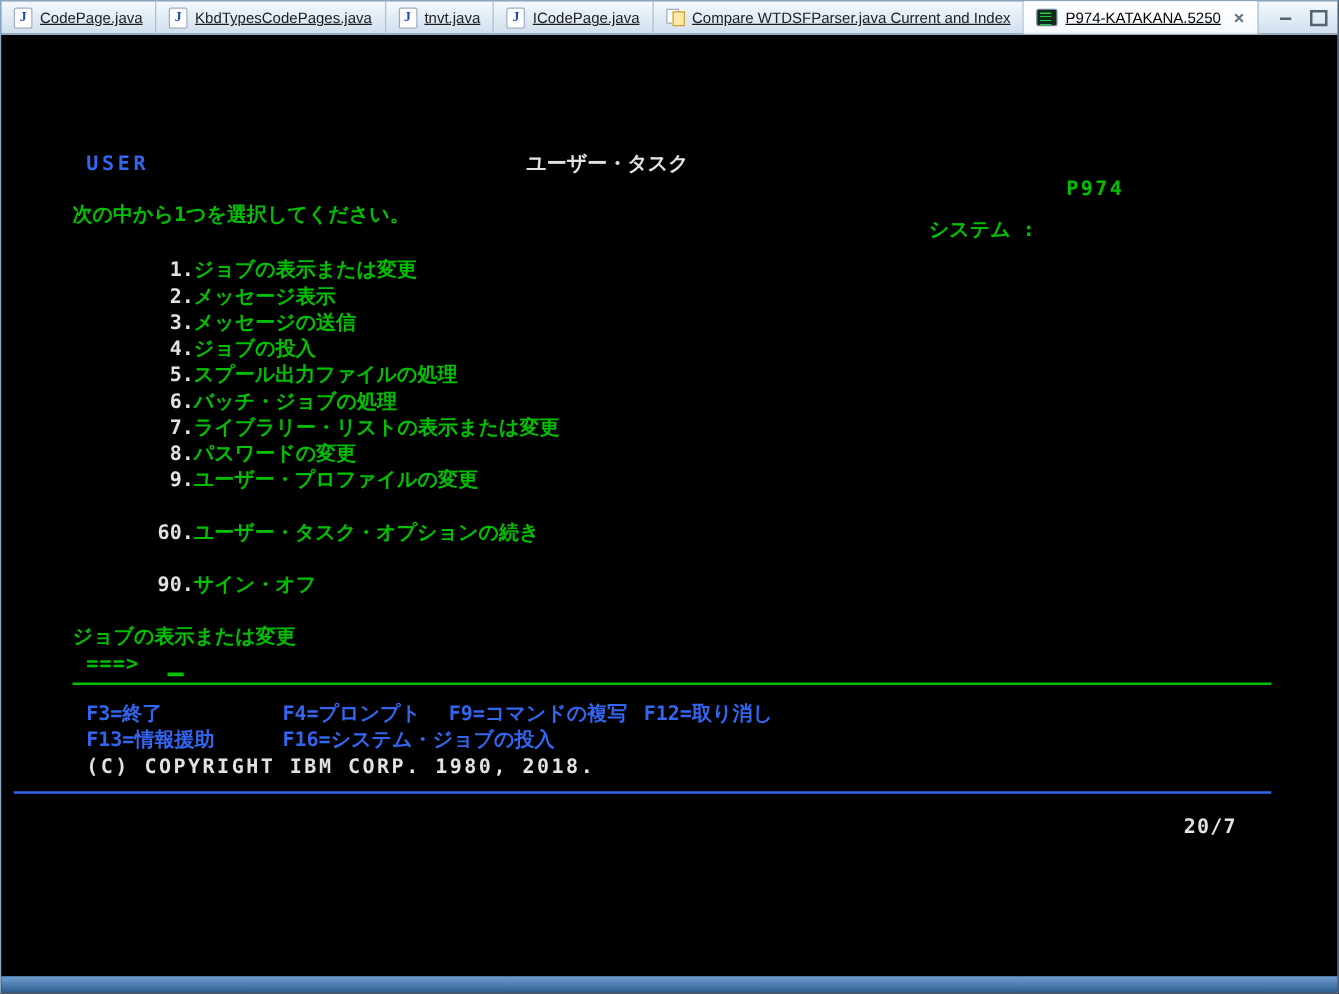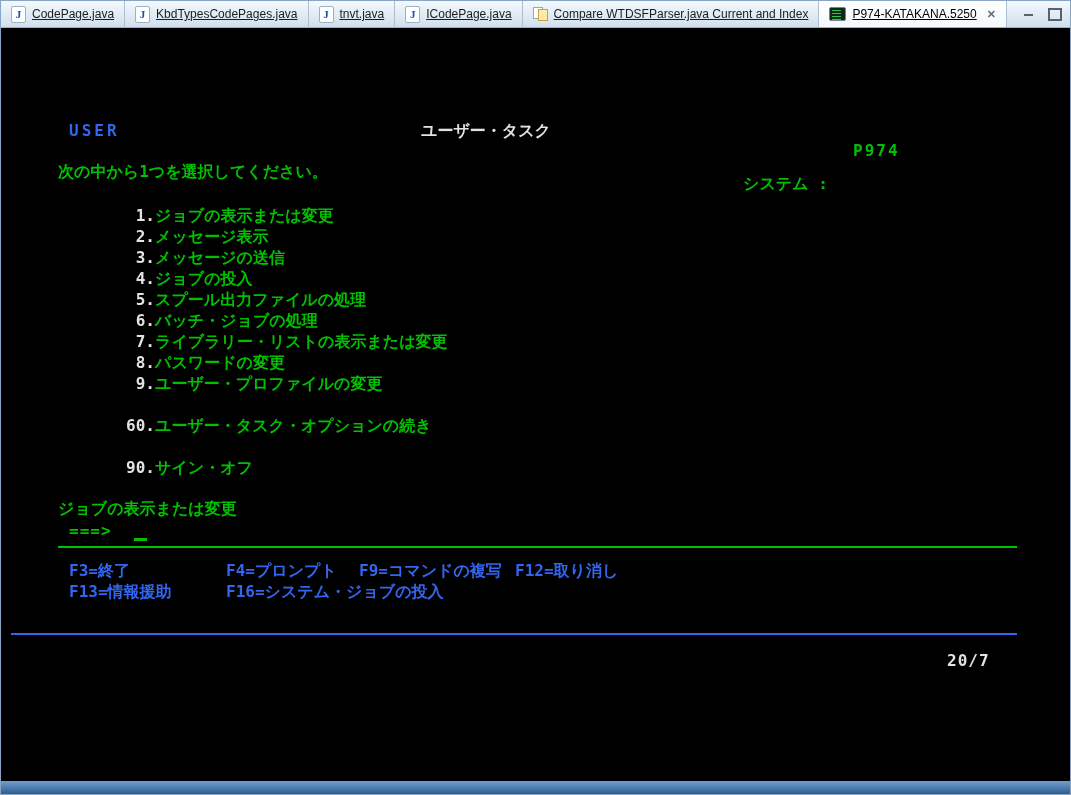--- a/index.html
+++ b/index.html
@@ -142,20 +142,21 @@
     <div class="hline green" style="left:47px;top:514px;width:959px;"></div>
 
     <div class="t b" style="left:58px;top:530px;">F3=終了</div>
     <div class="t b" style="left:215px;top:530px;">F4=プロンプト</div>
     <div class="t b" style="left:348px;top:530px;">F9=コマンドの複写</div>
     <div class="t b" style="left:504px;top:530px;">F12=取り消し</div>
 
     <div class="t b" style="left:58px;top:551px;">F13=情報援助</div>
     <div class="t b" style="left:215px;top:551px;">F16=システム・ジョブの投入</div>
 
+    <div class="t w copyright" style="left:58px;top:572px;">(C) COPYRIGHT IBM CORP. 1980, 2018.</div>
 
     <div class="hline blue" style="left:0px;top:601px;width:1006px;"></div>
 
     <div class="t w" style="left:936px;top:620px;font-size:16px;letter-spacing:1px;">20/7</div>
 
   </div>
 
   <div class="bottomstrip"></div>
 
 </div>

